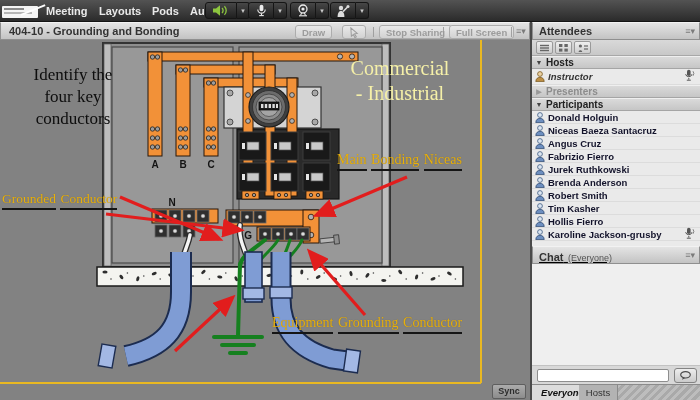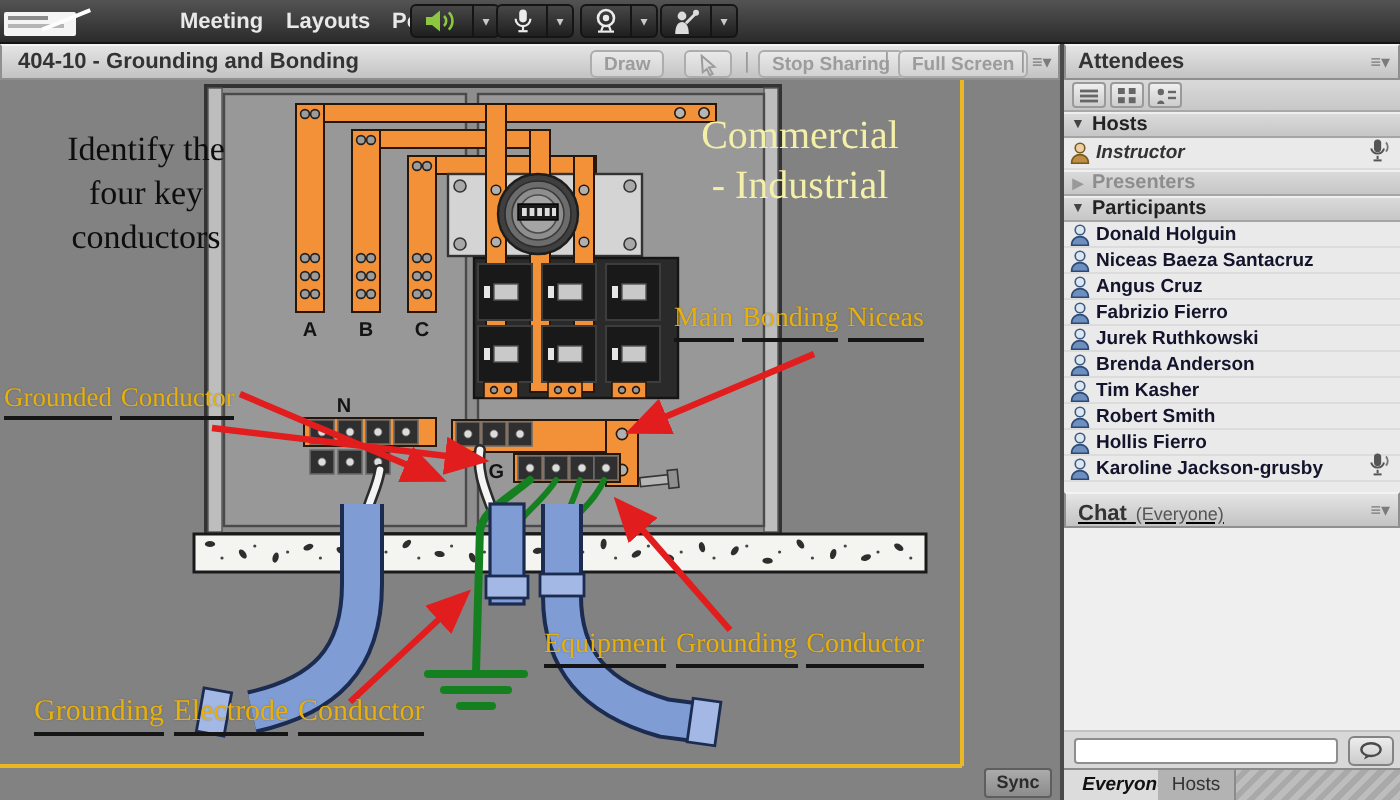--- a/index.html
+++ b/index.html
@@ -4,21 +4,21 @@
 <style>
   html,body{margin:0;padding:0;background:#555;}
   *{box-sizing:border-box;}
   .app{position:relative;width:700px;height:400px;overflow:hidden;
        font-family:"Liberation Sans",sans-serif;background:#828282;}
   .abs{position:absolute;}
   
   .menubar{position:absolute;left:0;top:0;width:700px;height:22px;
     background:linear-gradient(#535353,#2b2b2b);border-bottom:1px solid #141414;}
   .menu-item{position:absolute;top:0;height:22px;line-height:22px;color:#e9e9e9;
-    font-size:11px;font-weight:bold;cursor:default;margin-left:44px;}
+    font-size:11px;font-weight:bold;cursor:default;}
   .tb-group{position:absolute;top:2px;height:17px;display:flex;}
   .tb-btn{height:17px;background:linear-gradient(#474747,#1f1f1f);
     border:1px solid #151515;border-radius:3px 0 0 3px;display:flex;align-items:center;justify-content:center;}
   .tb-dd{width:13px;height:17px;background:linear-gradient(#474747,#1f1f1f);
     border:1px solid #151515;border-left:none;border-radius:0 3px 3px 0;
     color:#c9c9c9;font-size:7px;display:flex;align-items:center;justify-content:center;}
   
   .pod-header{position:absolute;background:linear-gradient(#e4e4e4,#c3c3c3);
     border:1px solid #8f8f8f;border-top:1px solid #f2f2f2;}
   .pod-title{font-size:11px;font-weight:bold;color:#333;line-height:17px;}
@@ -407,21 +407,20 @@
       <span>conductors</span>
     </div>
     <div class="abs" style="left:330px;top:16px;width:140px;text-align:center;font-family:'Liberation Serif',serif;font-size:20px;color:#f5f0a8;line-height:1.25;">
       <span>Commercial</span><br>
       <span>- Industrial</span>
     </div>
 
     <div class="gold-label" style="left:2px;top:151px;font-size:13.5px;"><span class="uw">Grounded</span> <span class="uw">Conductor</span></div>
     <div class="gold-label" style="left:337px;top:112px;font-size:14px;"><span class="uw">Main</span> <span class="uw">Bonding</span> <span class="uw">Niceas</span></div>
     <div class="gold-label" style="left:272px;top:275px;font-size:14px;"><span class="uw">Equipment</span> <span class="uw">Grounding</span> <span class="uw">Conductor</span></div>
-    <div class="gold-label" style="left:17px;top:308px;font-size:15px;"><span class="uw">Grounding</span> <span class="uw">Electrode</span> <span class="uw">Conductor</span></div>
   </div>
 
   <div class="sync-btn">Sync</div>
 
   <div class="abs" style="left:530px;top:22px;width:170px;height:378px;border-left:2px solid #4a4a4a;background:#bdbdbd;">
 
     <div class="pod-header" style="left:0;top:0;width:168px;height:18px;">
       <div class="abs pod-title" style="left:6px;">Attendees</div>
       <div class="abs pod-menu" style="right:4px;">≡▾</div>
     </div>
@@ -545,31 +544,31 @@
           <span class="nm" style="">Brenda Anderson</span>
           <span class="mic"></span>
         </div>
         <div class="att-row" style="height: 13px;">
           <span class="av">
             <svg width="10" height="11" viewBox="0 0 10 11">
               <circle cx="5" cy="3" r="2.4" fill="#dde7f2" stroke="#3d5a82" stroke-width="0.8"></circle>
               <path d="M0.8,10.6 C0.8,7.6 3,6.3 5,6.3 C7,6.3 9.2,7.6 9.2,10.6 Z" fill="#6d8fc0" stroke="#2e4a72" stroke-width="0.8"></path>
             </svg>
           </span>
+          <span class="nm" style="">Robert Smith</span>
+          <span class="mic"></span>
+        </div>
+        <div class="att-row" style="height: 13px;">
+          <span class="av">
+            <svg width="10" height="11" viewBox="0 0 10 11">
+              <circle cx="5" cy="3" r="2.4" fill="#dde7f2" stroke="#3d5a82" stroke-width="0.8"></circle>
+              <path d="M0.8,10.6 C0.8,7.6 3,6.3 5,6.3 C7,6.3 9.2,7.6 9.2,10.6 Z" fill="#6d8fc0" stroke="#2e4a72" stroke-width="0.8"></path>
+            </svg>
+          </span>
           <span class="nm" style="">Tim Kasher</span>
-          <span class="mic"></span>
-        </div>
-        <div class="att-row" style="height: 13px;">
-          <span class="av">
-            <svg width="10" height="11" viewBox="0 0 10 11">
-              <circle cx="5" cy="3" r="2.4" fill="#dde7f2" stroke="#3d5a82" stroke-width="0.8"></circle>
-              <path d="M0.8,10.6 C0.8,7.6 3,6.3 5,6.3 C7,6.3 9.2,7.6 9.2,10.6 Z" fill="#6d8fc0" stroke="#2e4a72" stroke-width="0.8"></path>
-            </svg>
-          </span>
-          <span class="nm" style="">Robert Smith</span>
           <span class="mic"></span>
         </div>
         <div class="att-row" style="height: 13px;">
           <span class="av">
             <svg width="10" height="11" viewBox="0 0 10 11">
               <circle cx="5" cy="3" r="2.4" fill="#dde7f2" stroke="#3d5a82" stroke-width="0.8"></circle>
               <path d="M0.8,10.6 C0.8,7.6 3,6.3 5,6.3 C7,6.3 9.2,7.6 9.2,10.6 Z" fill="#6d8fc0" stroke="#2e4a72" stroke-width="0.8"></path>
             </svg>
           </span>
           <span class="nm" style="">Hollis Fierro</span>

